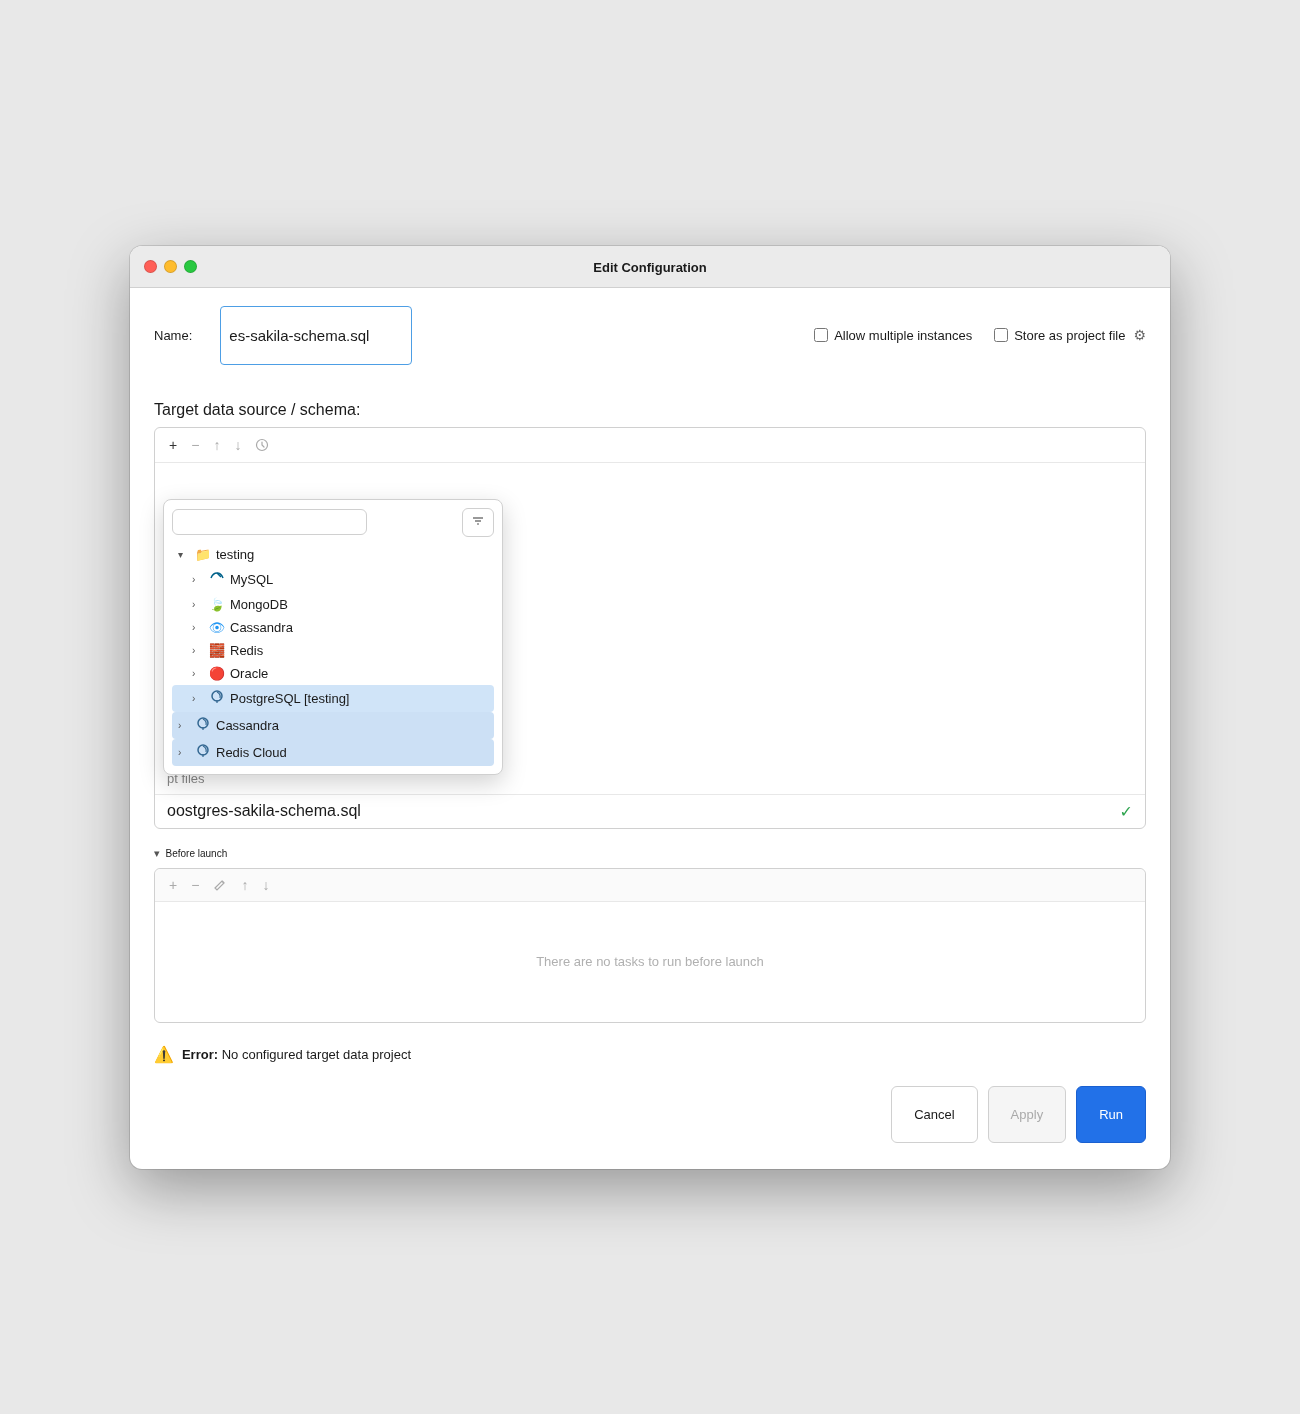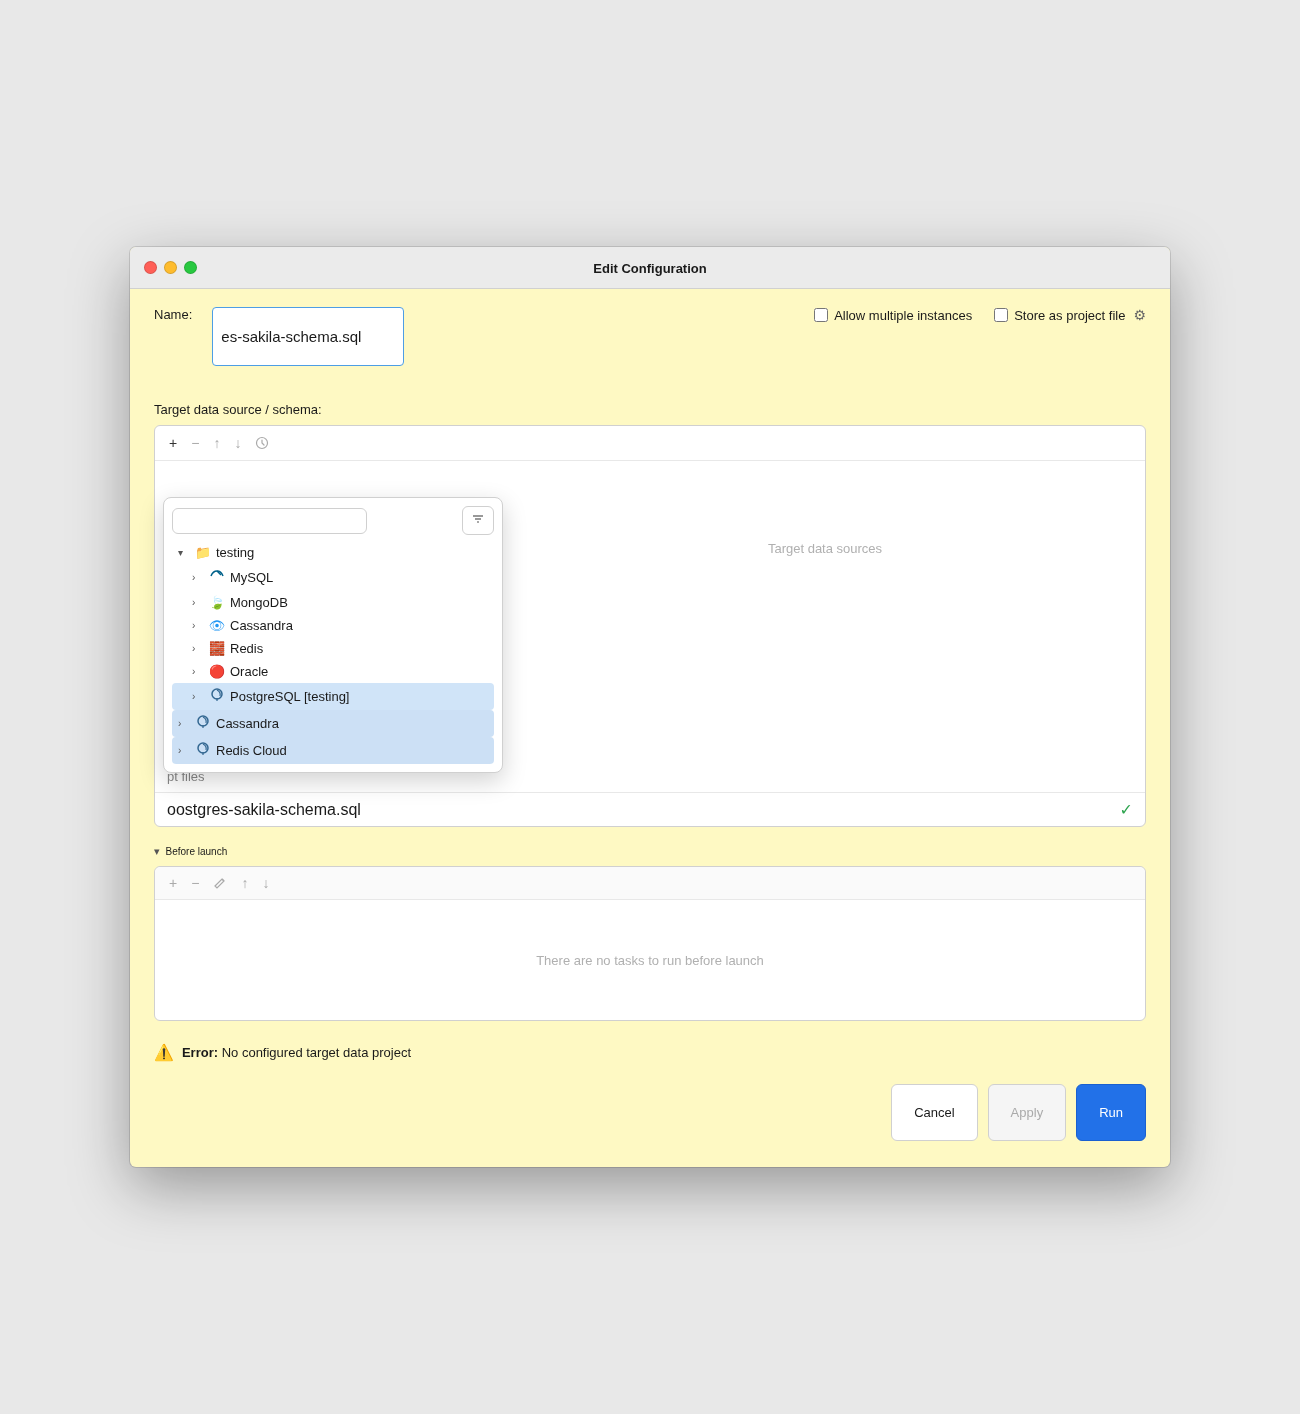--- a/index.html
+++ b/index.html
@@ -9,22 +9,22 @@
       align-items: center;
       justify-content: center;
       min-height: 100vh;
       font-family: -apple-system, BlinkMacSystemFont, 'Helvetica Neue', Arial, sans-serif;
       font-size: 13px;
       color: #1a1a1a;
     }
 
     .window {
       width: 1040px;
-      background: #fef9c3;
-      border-radius: 6px;
+      background: #ffffff;
+      border-radius: 12px;
       box-shadow: 0 20px 60px rgba(0,0,0,0.35), 0 0 0 1px rgba(0,0,0,0.12);
       overflow: hidden;
       position: relative;
     }
 
     .titlebar {
       background: #ebebeb;
       border-bottom: 1px solid #d0d0d0;
       padding: 14px 16px 12px;
       display: flex;
@@ -57,22 +57,22 @@
       font-size: 13px;
       color: #1a1a1a;
     }
 
     .content {
       padding: 18px 24px;
     }
 
     .name-row {
       display: flex;
-      align-items: flex-start;
-      gap: 20px;
+      align-items: center;
+      gap: 28px;
       margin-bottom: 36px;
     }
 
     .name-label {
       font-size: 13px;
       color: #1a1a1a;
       white-space: nowrap;
     }
 
     .name-input {
@@ -109,21 +109,21 @@
       color: #1a1a1a;
     }
 
     .gear-icon {
       font-size: 14px;
       color: #666;
       margin-left: 2px;
     }
 
     .section-label {
-      font-size: 13px;
+      font-size: 16px;
       color: #1a1a1a;
       margin-bottom: 8px;
     }
 
     .datasource-panel {
       border: 1px solid #d0d0d0;
       border-radius: 6px;
       background: white;
       margin-bottom: 18px;
       position: relative;
@@ -548,25 +548,20 @@
                   <ellipse cx="8" cy="7" rx="5" ry="5" stroke="#336791" stroke-width="1.5" fill="none"></ellipse>
                   <path d="M8 3 Q12 5 11 9" stroke="#336791" stroke-width="1.2" fill="none"></path>
                   <path d="M8 14 L8 11" stroke="#336791" stroke-width="1.2"></path>
                 </svg>
               </span>
               <span class="item-text">Redis Cloud</span>
             </div>
           </div>
         </div>
 
-        <div style="display:flex; flex-direction:column; flex:1; margin-left: 350px; width: calc(100% - 350px); position: relative;">
-          <div class="right-col">
-            <span>Target data sources</span>
-          </div>
-        </div>
       </div>
 
       <div class="script-header">
         <span>pt files</span>
       </div>
 
       <div class="file-entry">
         <span class="file-name-text">oostgres-sakila-schema.sql</span>
         <span class="check-green">✓</span>
       </div>

